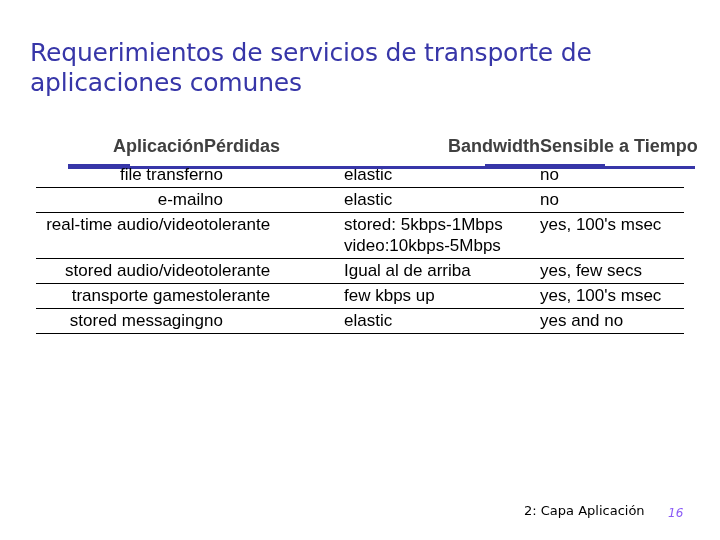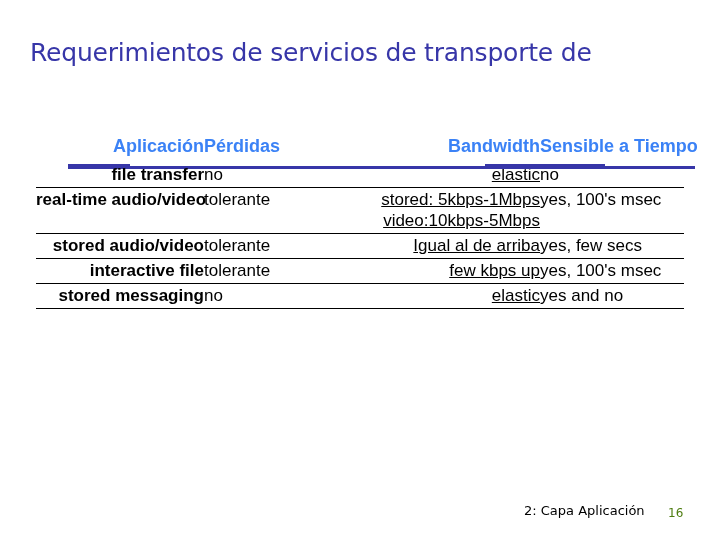--- a/index.html
+++ b/index.html
@@ -50,21 +50,21 @@
   }
   table.req col.c1 { width: 168px; }
   table.req col.c2 { width: 140px; }
   table.req col.c3 { width: 196px; }
   table.req col.c4 { width: 144px; }
 
   
   table.req thead th {
     font-family: "Liberation Sans", sans-serif;
     font-weight: bold;
-    color: #3b82f6;
+    color: #404040;
     font-size: 18px;
     padding: 0 0 6px 0;
     vertical-align: bottom;
     white-space: nowrap;
   }
   th.h-app   { text-align: right; padding-right: 6px; }
   th.h-loss  { text-align: left;  padding-left: 6px;  }
   th.h-bw    { text-align: right;  padding-left: 8px;  }
   th.h-time  { text-align: center;  padding-left: 6px; font-size: 15px; }
 
@@ -79,23 +79,23 @@
   
   table.req tbody td {
     font-family: "Liberation Sans", sans-serif;
     font-size: 17px;
     color: #000000;
     padding: 1px 0 2px 0;
     vertical-align: top;
     line-height: 21px;
     white-space: nowrap;
   }
-  td.c-app  { text-align: right; padding-right: 6px; font-weight: bold; }
+  td.c-app  { text-align: right; padding-right: 6px; }
   td.c-loss { text-align: left;  padding-left: 6px;  }
-  td.c-bw   { text-align: right;  padding-left: 8px; text-decoration: underline;  }
+  td.c-bw   { text-align: left;  padding-left: 8px;  }
   td.c-time { text-align: left;  padding-left: 6px;  }
 
   table.req tbody tr td { border-bottom: 1px solid #000000; }
   table.req tbody tr.first-row td { border-top: 0; }
 
   
   td.c-app { position: relative; border-bottom-color: transparent; }
   td.c-app::after {
     content: "";
     position: absolute;
@@ -126,28 +126,30 @@
     font-size: 13px;
     color: #000000;
     white-space: nowrap;
   }
   .footer-page {
     position: absolute;
     left: 668px;
     top: 3px;
     font-family: "DejaVu Sans", sans-serif;
     font-size: 12px;
-    color: #4d7c0f;
+    color: #8b5cf6;
+    font-style: italic;
   }
 </style>
 </head>
 <body>
 
 <div class="slide-title">
   <span class="tl">Requerimientos de servicios de transporte de</span>
+  <span class="tl">aplicaciones comunes</span>
 </div>
 
 <div class="table-wrap">
 
   <div class="hdr-rule">
     <i class="seg-a"></i>
     <i class="seg-b"></i>
     <i class="seg-c"></i>
     <i class="seg-d"></i>
   </div>
@@ -169,41 +171,47 @@
     </thead>
     <tbody>
 
       <tr class="first-row">
         <td class="c-app">file transfer</td>
         <td class="c-loss">no</td>
         <td class="c-bw">elastic</td>
         <td class="c-time">no</td>
       </tr>
 
+      <tr>
+        <td class="c-app">e-mail</td>
+        <td class="c-loss">no</td>
+        <td class="c-bw">elastic</td>
+        <td class="c-time">no</td>
+      </tr>
 
 
       <tr>
         <td class="c-app">real-time audio/video</td>
         <td class="c-loss">tolerante</td>
         <td class="c-bw">
           <span class="bw-two">stored: 5kbps-1Mbps</span>
           <span class="bw-two">video:10kbps-5Mbps</span>
         </td>
         <td class="c-time">yes, 100's msec</td>
       </tr>
 
       <tr>
         <td class="c-app">stored audio/video</td>
         <td class="c-loss">tolerante</td>
         <td class="c-bw">Igual al de arriba</td>
         <td class="c-time">yes, few secs</td>
       </tr>
 
       <tr>
-        <td class="c-app">interactive file</td>
+        <td class="c-app">transporte games</td>
         <td class="c-loss">tolerante</td>
         <td class="c-bw">few kbps up</td>
         <td class="c-time">yes, 100's msec</td>
       </tr>
 
       <tr class="last-row">
         <td class="c-app">stored messaging</td>
         <td class="c-loss">no</td>
         <td class="c-bw">elastic</td>
         <td class="c-time">yes and no</td>

